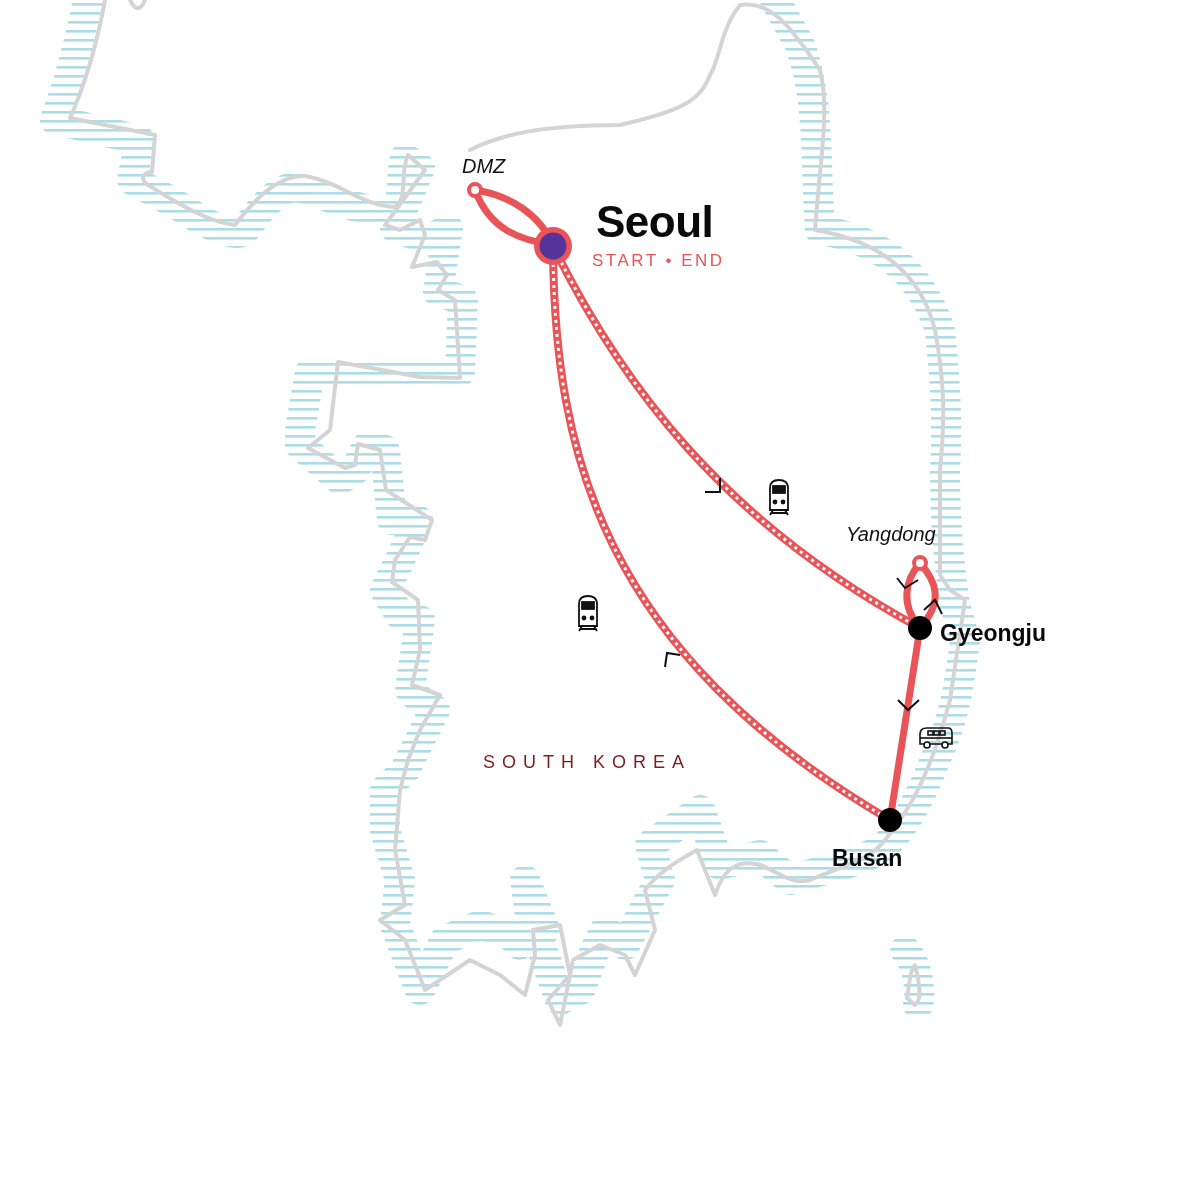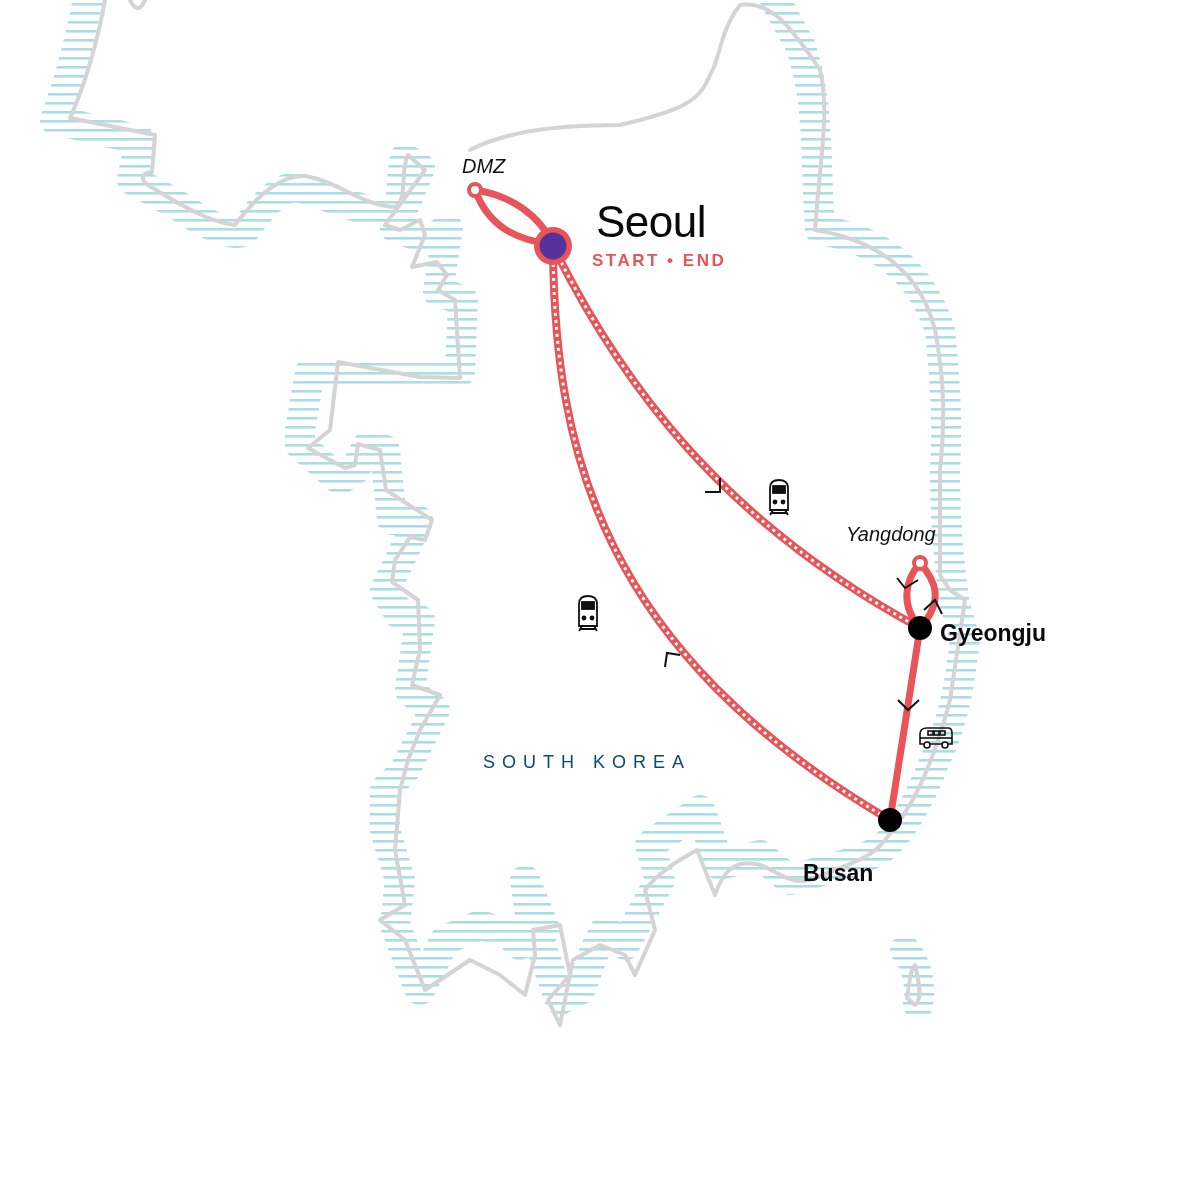--- a/index.html
+++ b/index.html
@@ -1,23 +1,23 @@
 <!DOCTYPE html>
 <html><head>
 <meta charset="utf-8">
 <style>
   html, body { margin: 0; padding: 0; background: #ffffff; }
   body { width: 1200px; height: 1200px; position: relative; overflow: hidden; font-family: "Liberation Sans", sans-serif; }
   #map-svg { position: absolute; left: 0; top: 0; width: 1200px; height: 1200px; }
   .lbl { position: absolute; white-space: nowrap; font-family: "Liberation Sans", sans-serif; }
-  .city-major { font-size: 44px; font-weight: 400; color: #0a0a0a; letter-spacing: -0.5px; }
-  .city-sub { font-size: 17px; font-weight: 700; color: #e85457; letter-spacing: 2.5px; }
+  .city-major { font-size: 44px; font-weight: 700; color: #0a0a0a; letter-spacing: -0.5px; }
+  .city-sub { font-size: 17px; font-weight: 400; color: #e85457; letter-spacing: 2.5px; }
   .city { font-size: 23px; font-weight: 700; color: #0a0a0a; }
   .minor { font-size: 20px; font-style: italic; color: #111; }
-  .country { font-size: 18px; color: #0c4a6e; letter-spacing: 7px; }
+  .country { font-size: 18px; color: #7f1d1d; letter-spacing: 7px; }
 </style>
 </head>
 <body>
 
 <svg id="map-svg" viewBox="0 0 1200 1200" xmlns="http://www.w3.org/2000/svg">
   <defs>
     <pattern id="hatch" width="40" height="9" patternUnits="userSpaceOnUse">
       <rect x="0" y="3" width="40" height="2.6" fill="#a6dbe3"></rect>
     </pattern>
   </defs>
@@ -89,14 +89,14 @@
     <circle cx="9" cy="17" r="3" fill="#fff"></circle>
     <circle cx="27" cy="17" r="3" fill="#fff"></circle>
   </g>
 </svg>
 
 <div class="lbl minor" style="left:442px; top:155px;margin-left:20px;">DMZ</div>
 <div class="lbl city-major" style="left:596px; top:197px;">Seoul</div>
 <div class="lbl city-sub" style="left:592px; top:251px;">START • END</div>
 <div class="lbl minor" style="left:846px; top:523px;">Yangdong</div>
 <div class="lbl city" style="left:940px; top:620px;">Gyeongju</div>
-<div class="lbl city" style="left:803px; top:845px;margin-top:15px;">Busan</div>
+<div class="lbl city" style="left:832px; top:845px;">Busan</div>
 <div class="lbl country" style="left:483px; top:752px;">SOUTH KOREA</div>
 
 </body></html>

